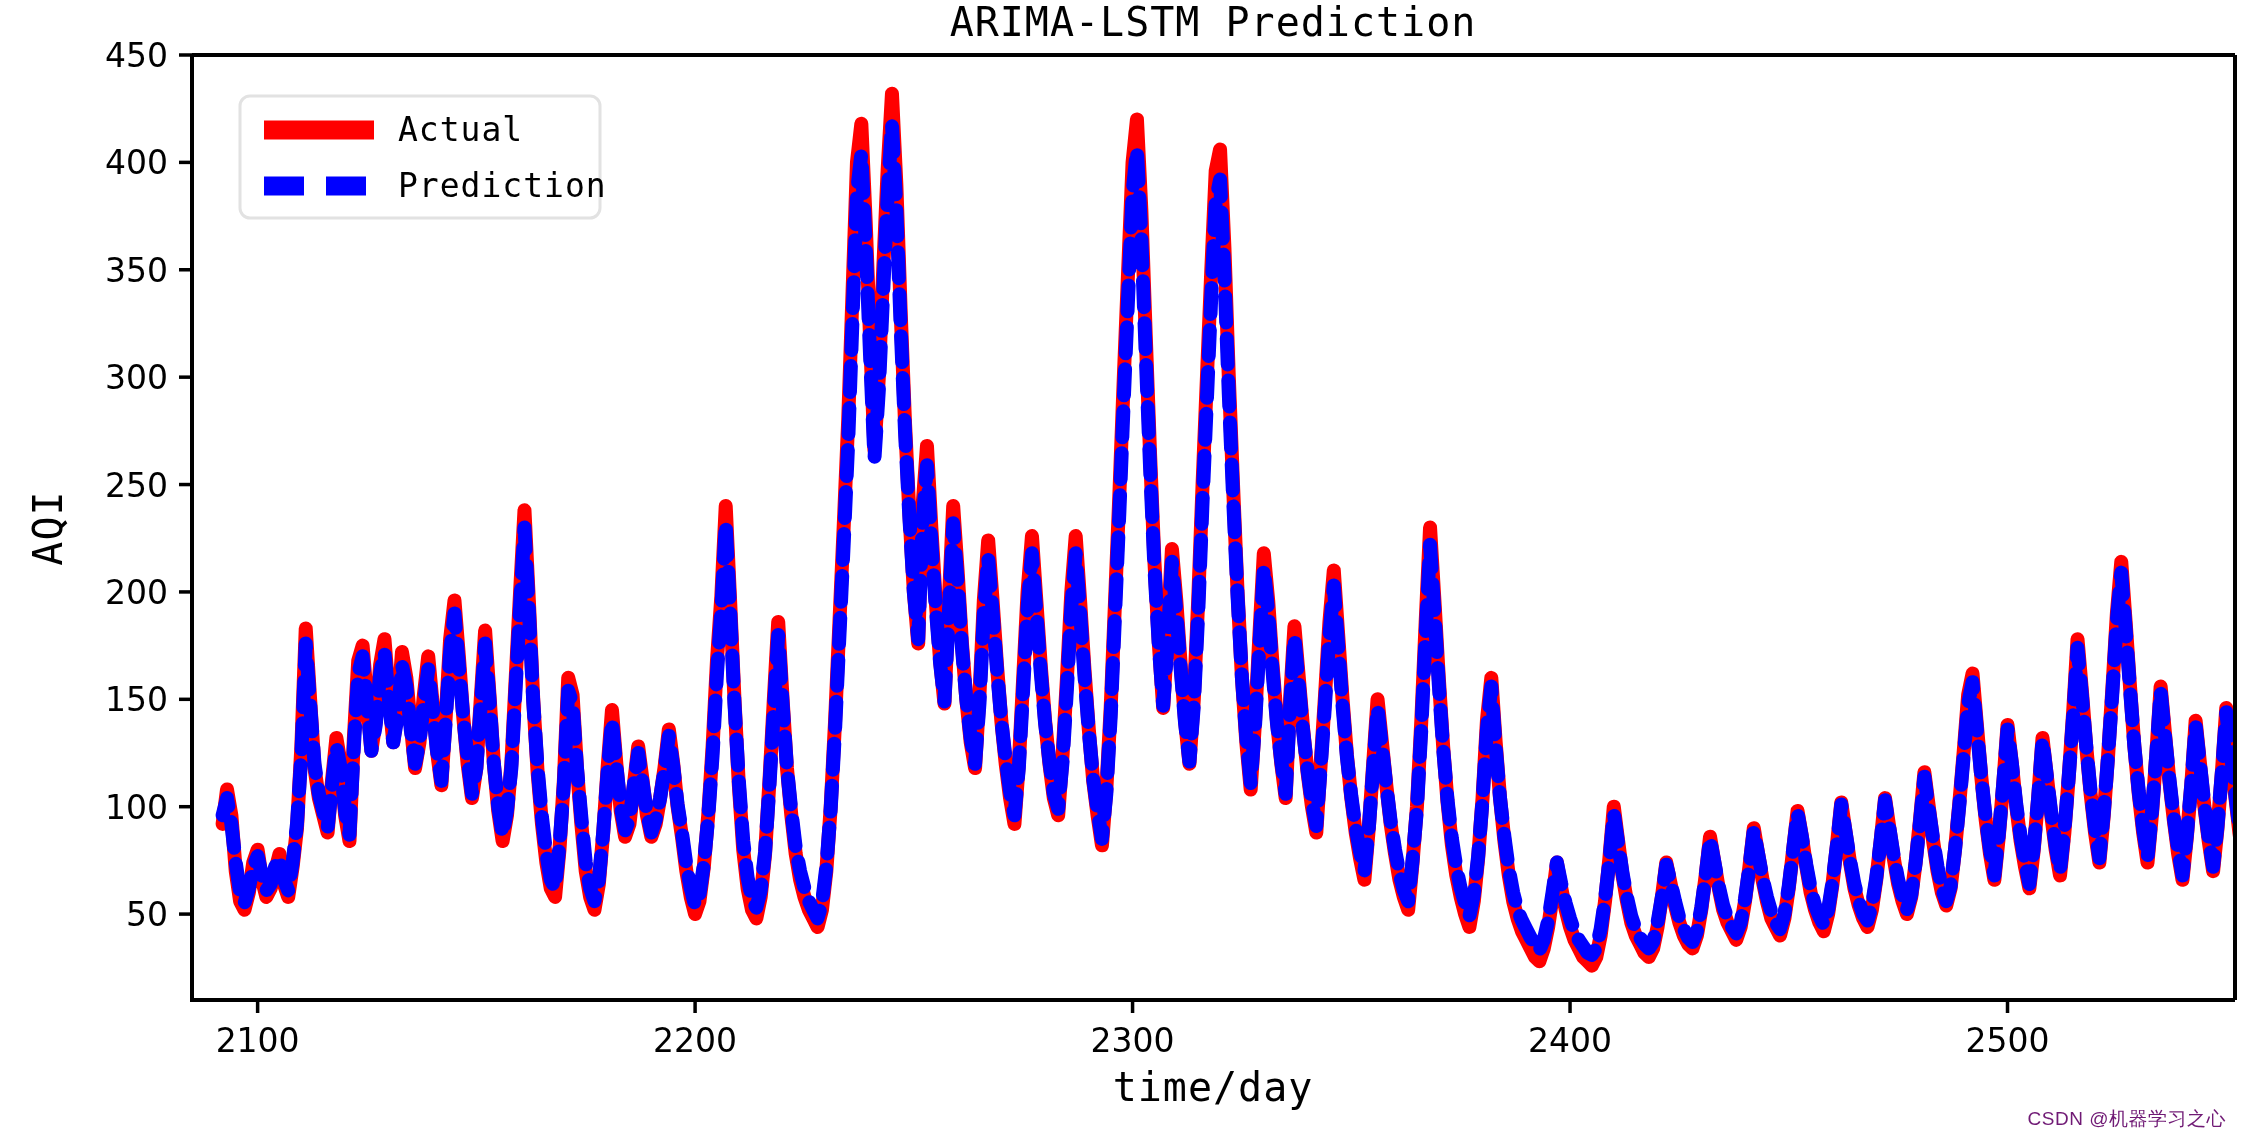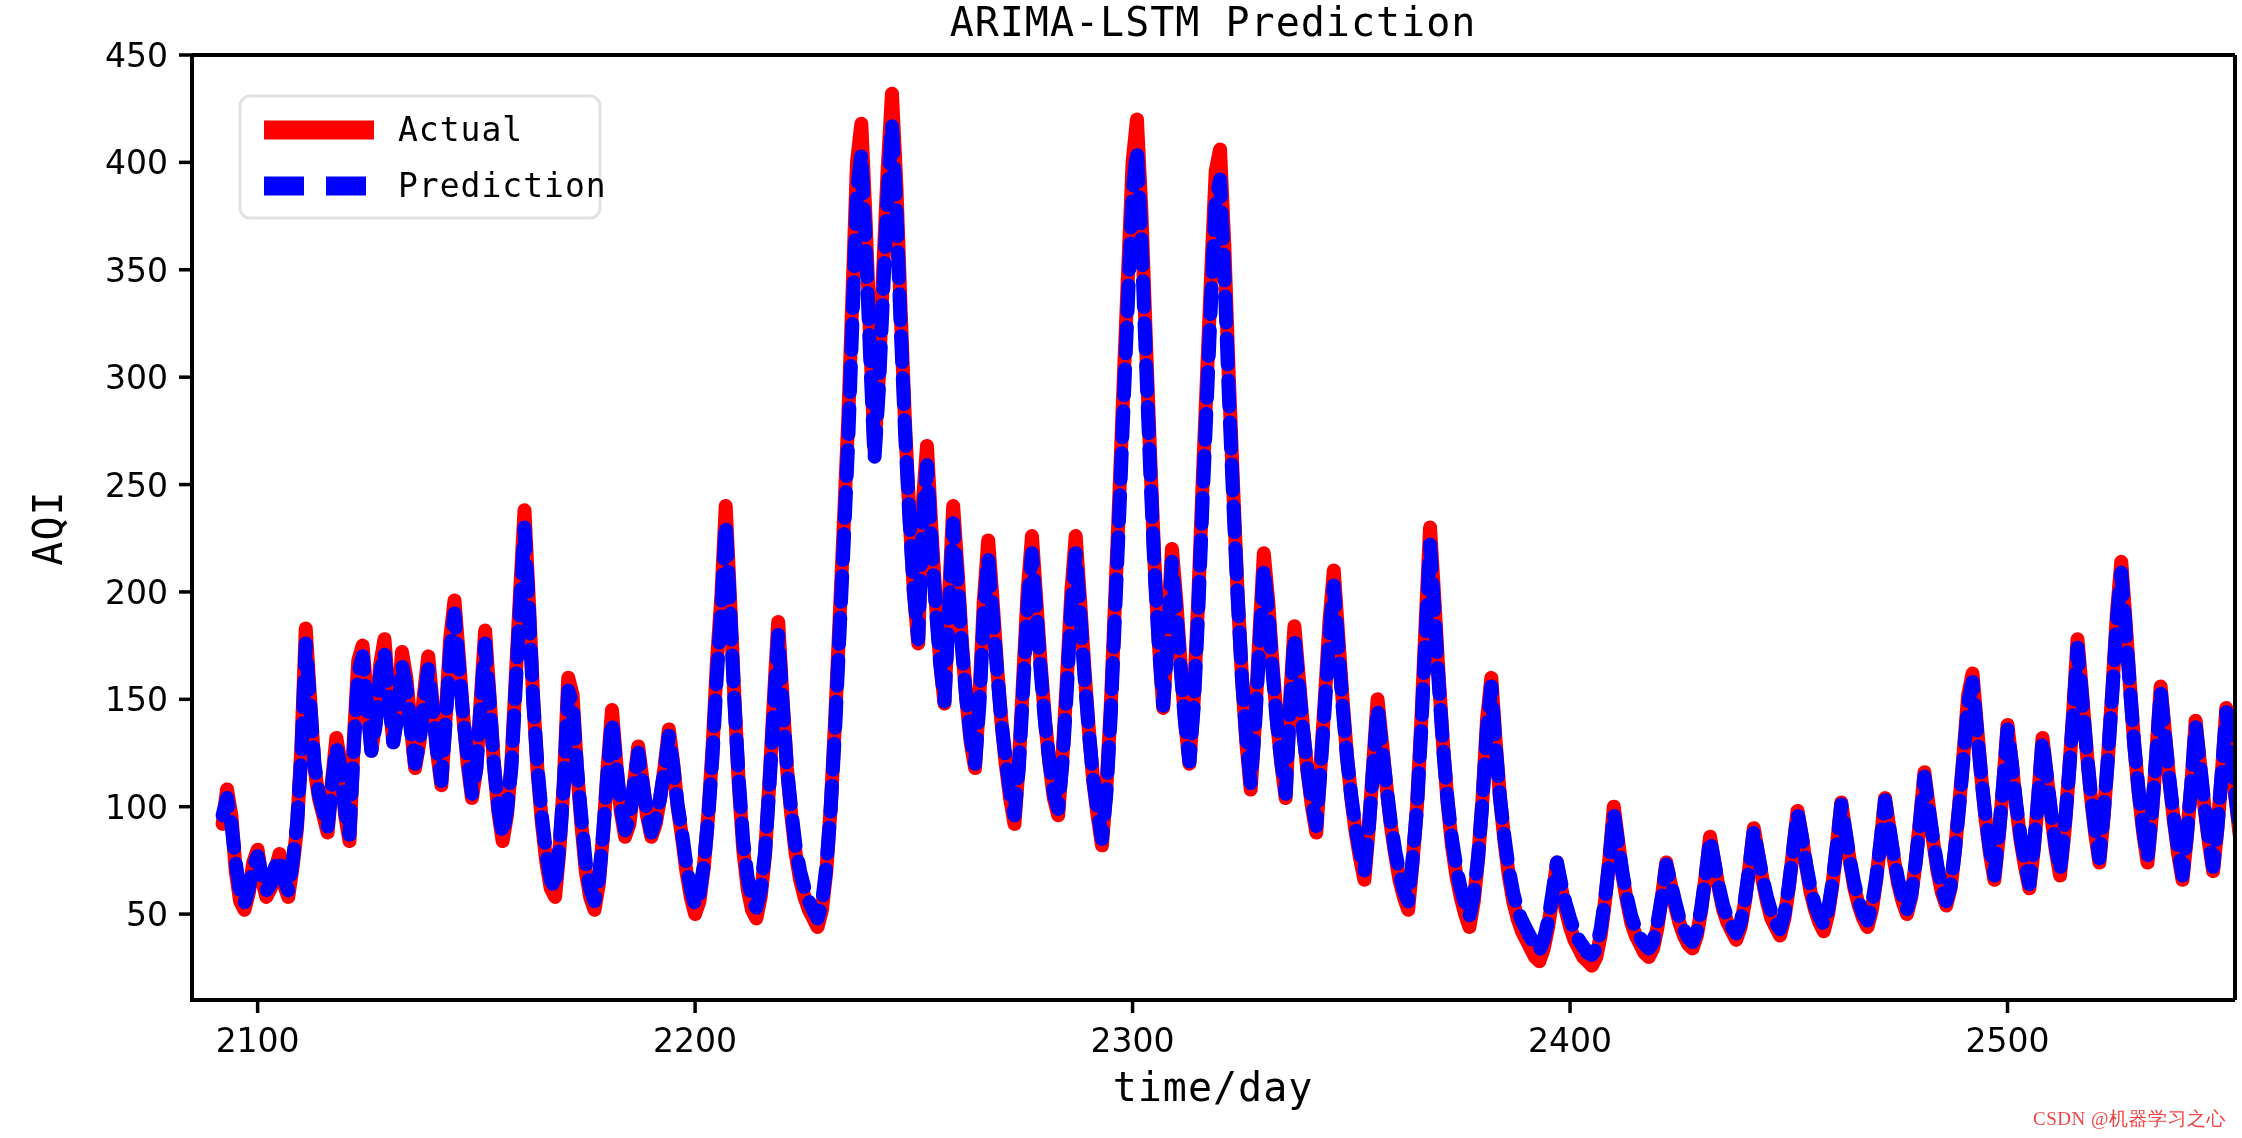--- a/index.html
+++ b/index.html
@@ -57,23 +57,23 @@
     font-family: "DejaVu Sans Mono", monospace;
     font-size: 33px;
     fill: #000000;
     letter-spacing: 1px;
     dominant-baseline: middle;
   }
   .watermark {
     position: absolute;
     right: 16px;
     bottom: 6px;
-    font-family: Liberation Serif, serif;
+    font-family: Liberation Sans, sans-serif;
     font-size: 19px;
-    color: #ef4444;
+    color: #701a75;
     letter-spacing: 0.5px;
     white-space: nowrap;
   }
   .spine {
     stroke: #000000;
     stroke-width: 4;
     fill: none;
   }
   .tickmark {
     stroke: #000000;

